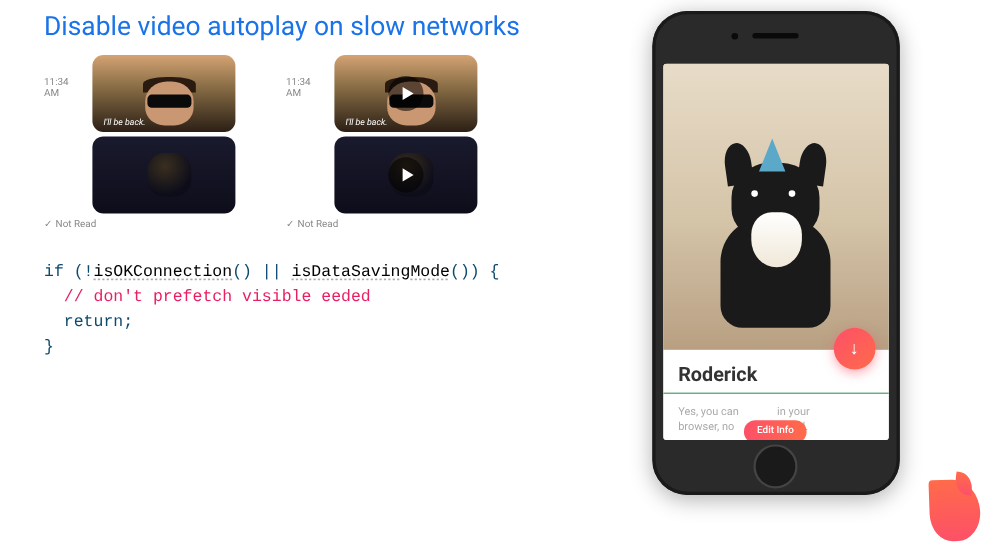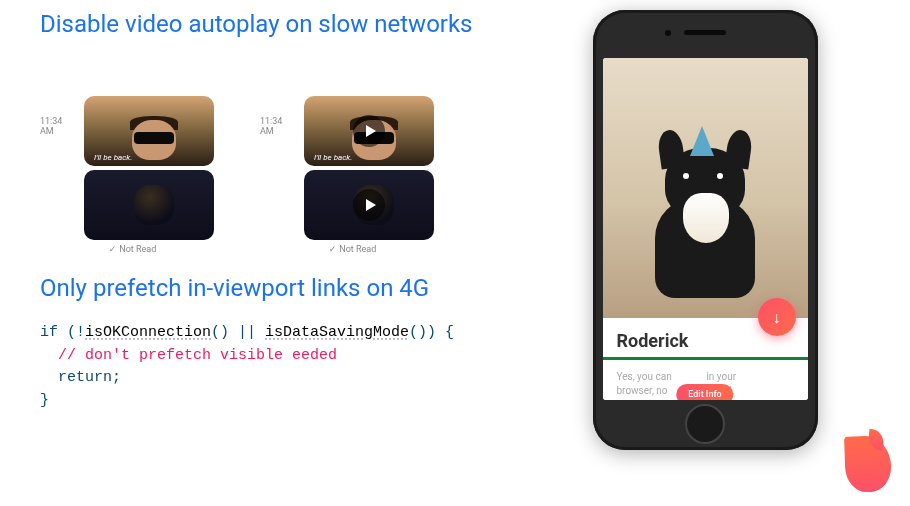--- a/index.html
+++ b/index.html
@@ -35,21 +35,21 @@
     .heading-left { text-align: left; padding-left: 20px; }
     .right-col .heading { line-height: 1.3; }
     
     
     .chats {
       display: flex;
       gap: 20px;
       padding: 0 20px;
       margin-bottom: 20px;
     }
-    .chat-col { width: 200px; margin-top: 46px; }
+    .chat-col { width: 200px; }
     .chat-msg {
       display: flex;
       align-items: flex-start;
       gap: 6px;
       margin-bottom: 4px;
     }
     .timestamp {
       font-size: 9px;
       color: #888;
       width: 38px;
@@ -93,21 +93,21 @@
     .play-triangle {
       width: 0; height: 0;
       border-left: 10px solid #fff;
       border-top: 6px solid transparent;
       border-bottom: 6px solid transparent;
       margin-left: 3px;
     }
     .read-status {
       font-size: 9px;
       color: #888;
-      text-align: center;
+      text-align: left;
       padding-right: 15px;
       margin-top: 4px;
     }
     .read-status .check { margin-right: 3px; }
     
     
     .face-sil {
       position: absolute;
       top: 20px;
       left: 40px;
@@ -273,21 +273,21 @@
       z-index: 3;
     }
     .fab-arrow {
       color: #fff;
       font-size: 16px;
       font-weight: bold;
     }
     .card-info {
       padding: 12px 14px 6px;
       background: #fff;
-      border-bottom: 3px solid #15803d;
+      border-bottom: 1px solid #15803d;
     }
     .profile-name {
       font-weight: 700;
       font-size: 18px;
       color: #333;
     }
     .profile-sub {
       font-size: 10px;
       color: #888;
       margin-top: 2px;
@@ -391,21 +391,20 @@
             <div class="driver"></div>
             <div class="play-overlay">
                 <div class="play-triangle"></div>
               </div>
           </div>
         </div>
         <div class="read-status"><span class="check">✓</span><span>Not Read</span></div>
       </div>
     </div>
 
-    <div class="heading heading-left">Only prefetch in-viewport links on 4G</div>
 
     <div class="code"><span class="kw">if (!</span><span class="underline">isOKConnection</span><span class="kw">() || </span><span class="underline">isDataSavingMode</span><span class="kw">()) {</span>
 <span class="comment">  // don't prefetch visible eeded</span>
 <span class="kw">  return;</span>
 <span class="kw">}</span></div>
   </div>
 
   <div class="right-col">
 
     <div class="phone">

